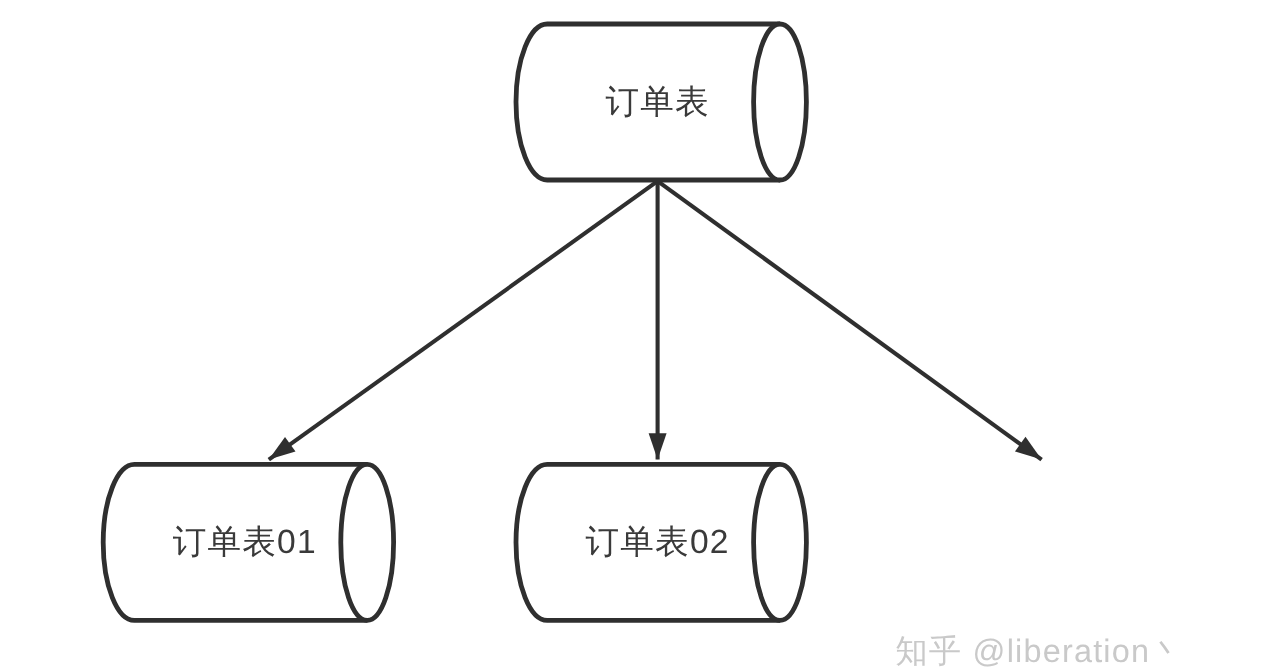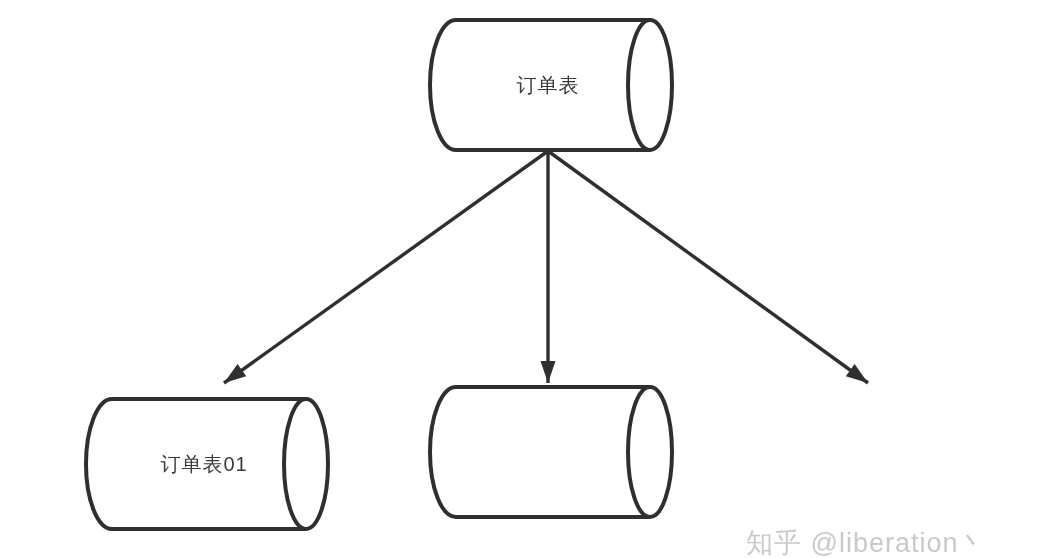--- a/index.html
+++ b/index.html
@@ -19,21 +19,21 @@
   }
   .connectors{position:absolute;left:0;top:0;width:1054px;height:558px;}
   .connectors line{stroke:var(--stroke);stroke-width:3.4;}
   .arrowhead{fill:var(--stroke);}
   .node{position:absolute;width:246px;height:134px;}
   .node svg{position:absolute;left:0;top:0;overflow:visible;}
   .cyl-body,.cyl-face{fill:#ffffff;stroke:var(--stroke);stroke-width:4;stroke-linejoin:round;}
   .node-label{
     position:absolute;left:6px;top:0;right:30px;bottom:0;
     display:flex;align-items:center;justify-content:center;
-    font-size:20px;font-weight:500;color:var(--label);
+    font-size:28px;font-weight:500;color:var(--label);
     letter-spacing:1px;white-space:nowrap;padding-left:18px;
   }
   .watermark{
     position:absolute;left:746px;top:501px;
     font-size:27px;color:var(--watermark);
     letter-spacing:1px;white-space:nowrap;z-index:5;
     text-shadow:1px 1px 0 #fff,-1px -1px 0 #fff,1px -1px 0 #fff,-1px 1px 0 #fff;
     margin-top:24px;
   }
 </style>
@@ -54,31 +54,32 @@
   </svg>
 
   <div class="node" style="left:428px;top:18px;">
     <svg width="246" height="134" viewBox="0 0 246 134">
       <path class="cyl-body" d="M 222 2 L 28 2 A 26 65 0 0 0 28 132 L 222 132"></path>
       <ellipse class="cyl-face" cx="222" cy="67" rx="22" ry="65"></ellipse>
     </svg>
     <div class="node-label">订单表</div>
   </div>
 
-  <div class="node" style="left:84px;top:385px;margin-top:12px;">
+  <div class="node" style="left:84px;top:385px;">
     <svg width="246" height="134" viewBox="0 0 246 134">
       <path class="cyl-body" d="M 222 2 L 28 2 A 26 65 0 0 0 28 132 L 222 132"></path>
       <ellipse class="cyl-face" cx="222" cy="67" rx="22" ry="65"></ellipse>
     </svg>
     <div class="node-label">订单表01</div>
   </div>
 
   <div class="node" style="left:428px;top:385px;">
     <svg width="246" height="134" viewBox="0 0 246 134">
       <path class="cyl-body" d="M 222 2 L 28 2 A 26 65 0 0 0 28 132 L 222 132"></path>
       <ellipse class="cyl-face" cx="222" cy="67" rx="22" ry="65"></ellipse>
     </svg>
+    <div class="node-label">订单表02</div>
   </div>
 
 
   <div class="watermark">知乎 @liberation丶</div>
 
 </div>
 
 </body></html>

